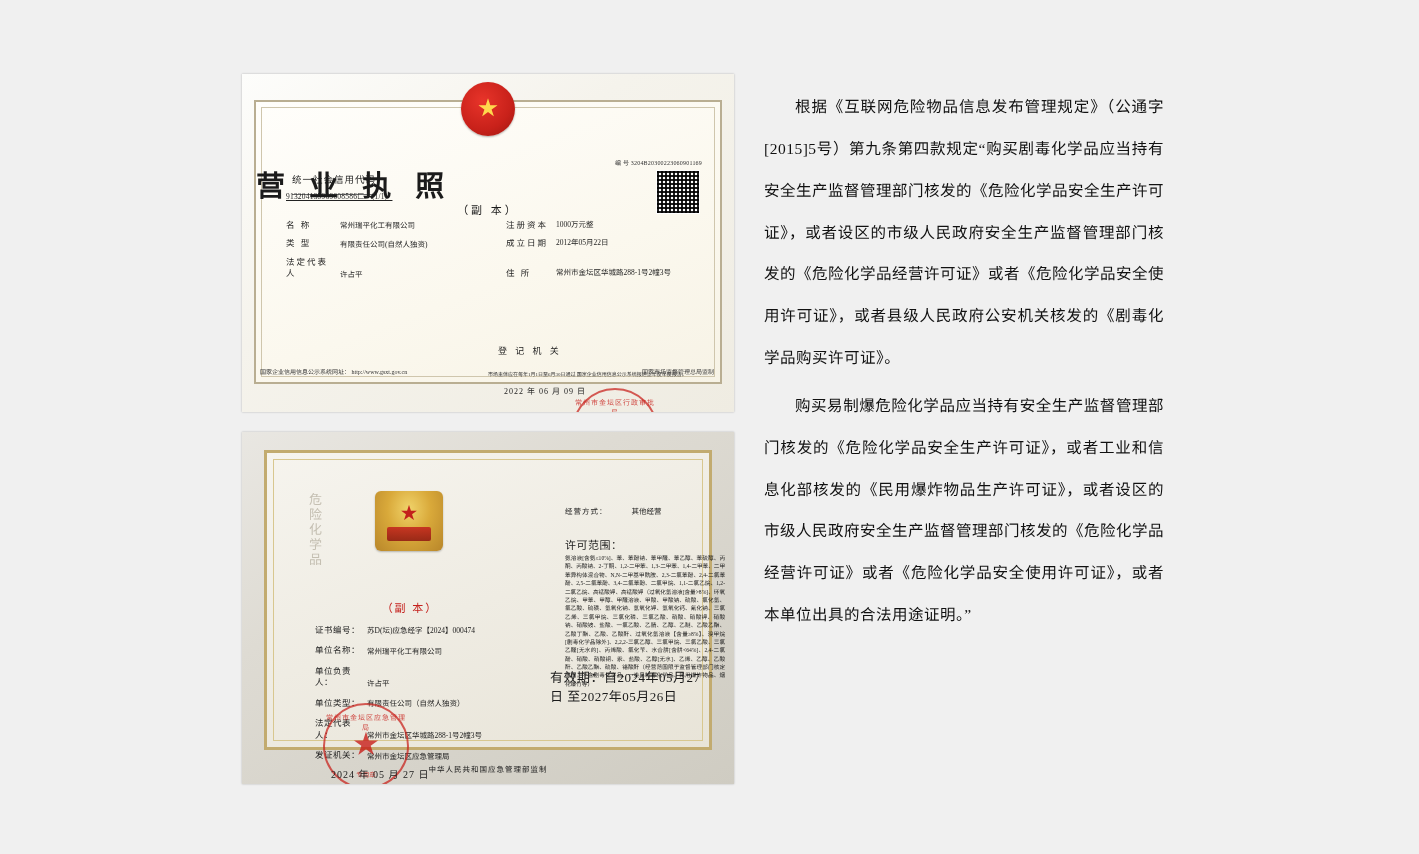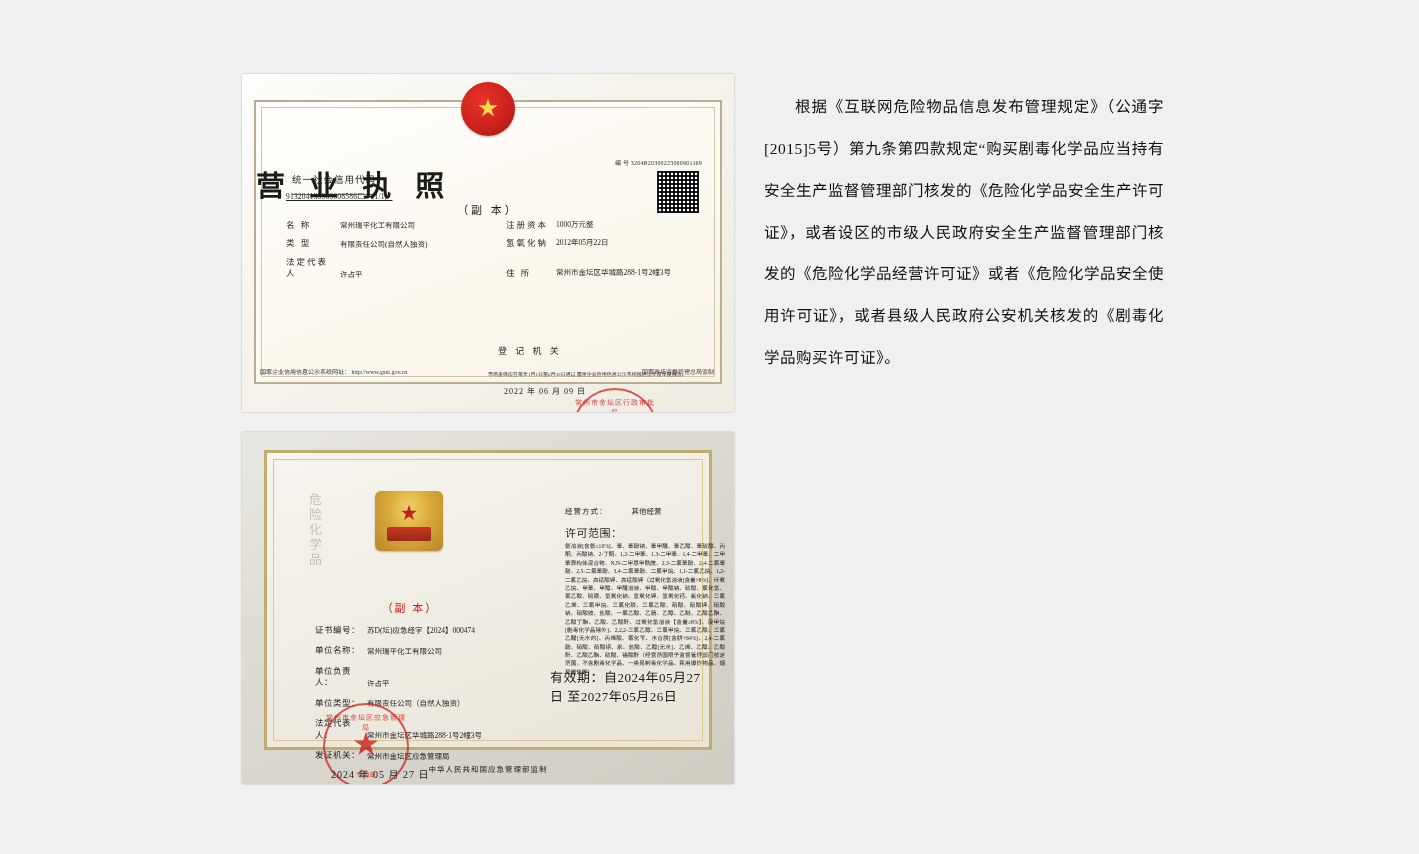--- a/index.html
+++ b/index.html
@@ -328,21 +328,21 @@
   }
   .chem-right {
     position: absolute;
     left: 298px;
     top: 52px;
     width: 160px;
     font-size: 6.5px;
     color: #1b1b1b;
   }
   .chem-right .mode {
-    margin-bottom: 8px;
+    margin-bottom: 20px;
     font-size: 7.5px;
   }
   .chem-right .mode b { font-weight: normal; letter-spacing: 1px; }
   .chem-right .mode .mv { margin-left: 24px; }
   .chem-scope-label { font-size: 11px; letter-spacing: .5px; }
   .chem-scope-text {
     font-size: 5.6px;
     line-height: 1.5;
     text-align: justify;
     margin-top: 2px;
@@ -424,21 +424,21 @@
             <div class="fvalue">常州瑞平化工有限公司</div>
             <div class="fcol2">
               <div class="flabel">注册资本</div>
               <div class="fvalue">1000万元整</div>
             </div>
           </div>
           <div class="frow">
             <div class="flabel">类    型</div>
             <div class="fvalue">有限责任公司(自然人独资)</div>
             <div class="fcol2">
-              <div class="flabel">氢氧化钠</div>
+              <div class="flabel">成立日期</div>
               <div class="fvalue">2012年05月22日</div>
             </div>
           </div>
           <div class="frow">
             <div class="flabel">法定代表人</div>
             <div class="fvalue">许占平</div>
             <div class="fcol2">
               <div class="flabel">住    所</div>
               <div class="fvalue">常州市金坛区华城路288-1号2幢3号</div>
             </div>
@@ -512,16 +512,17 @@
 
         <div class="chem-valid">有效期：自2024年05月27日 至2027年05月26日</div>
       </div>
       <div class="chem-bottom">中华人民共和国应急管理部监制</div>
     </div>
   </div>
 
   <div class="right-col">
     <div class="statement">
       <p>根据《互联网危险物品信息发布管理规定》（公通字[2015]5号）第九条第四款规定“购买剧毒化学品应当持有安全生产监督管理部门核发的《危险化学品安全生产许可证》，或者设区的市级人民政府安全生产监督管理部门核发的《危险化学品经营许可证》或者《危险化学品安全使用许可证》，或者县级人民政府公安机关核发的《剧毒化学品购买许可证》。</p>
+      <p>购买易制爆危险化学品应当持有安全生产监督管理部门核发的《危险化学品安全生产许可证》，或者工业和信息化部核发的《民用爆炸物品生产许可证》，或者设区的市级人民政府安全生产监督管理部门核发的《危险化学品经营许可证》或者《危险化学品安全使用许可证》，或者本单位出具的合法用途证明。”</p>
     </div>
   </div>
 
 </div>
 
 </body></html>

